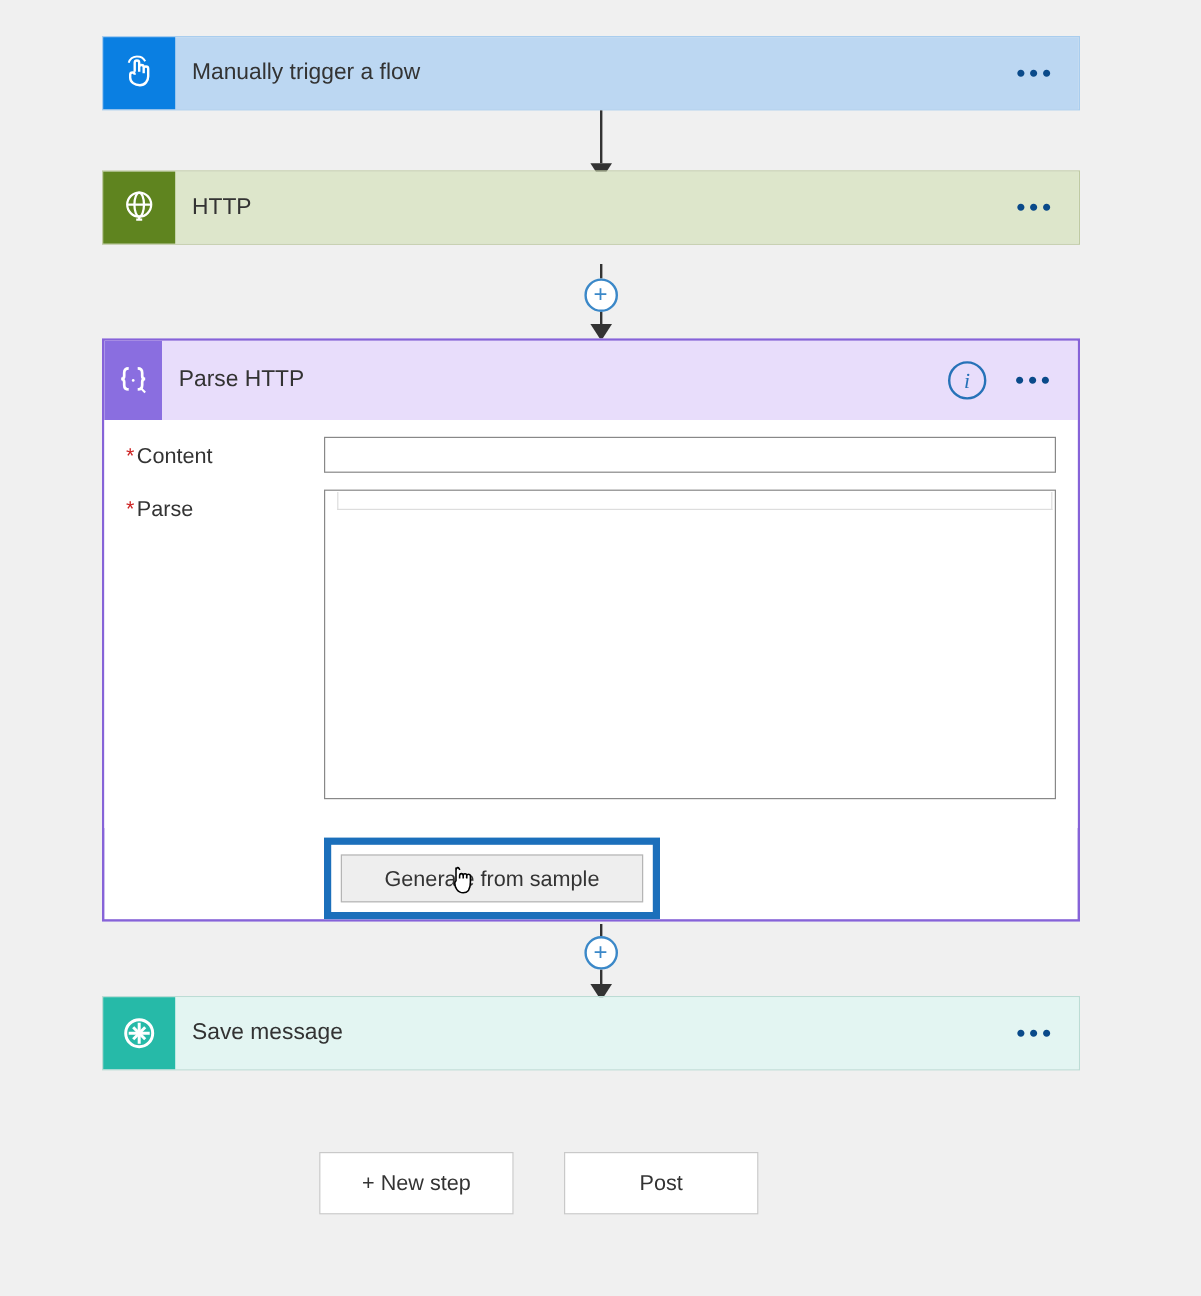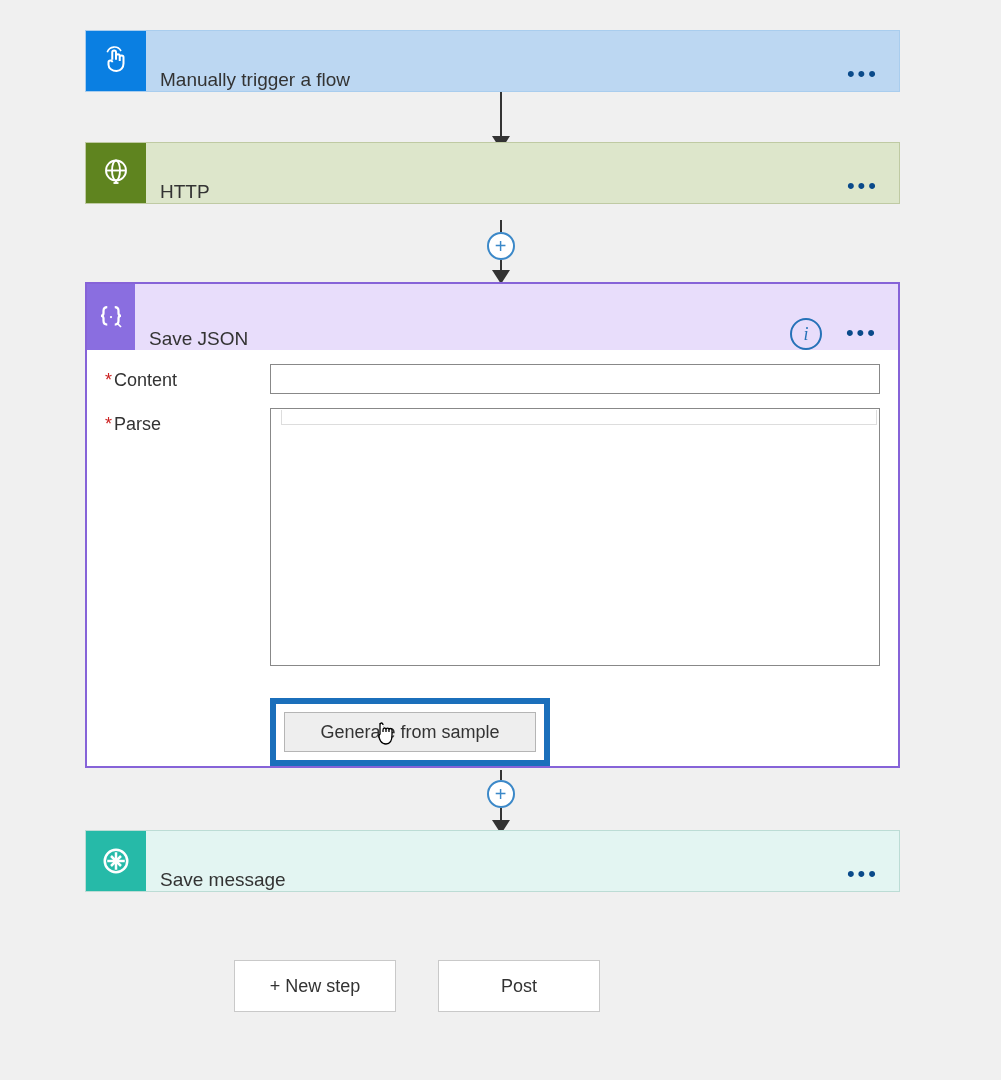--- a/index.html
+++ b/index.html
@@ -20,21 +20,21 @@
   .card {
     position: absolute;
     left: 85px;
     width: 815px;
     box-sizing: border-box;
     background: #fff;
   }
   .card-header {
     height: 60px;
     display: flex;
-    align-items: flex-end;
+    align-items: center;
     box-sizing: border-box;
     padding-right: 14px;
   }
   .icon-box {
     width: 60px;
     height: 60px;
     display: flex;
     align-items: center;
     justify-content: center;
     flex: 0 0 60px;
@@ -220,20 +220,21 @@
   }
   
   .bottom-buttons {
     position: absolute;
     top: 960px;
     left: 0;
     width: 834px;
     display: flex;
     justify-content: center;
     gap: 42px;
+    padding-left: 32px;
   }
   .bottom-btn {
     width: 162px;
     height: 52px;
     background: #fff;
     border: 1px solid #c9c9c9;
     font-size: 18px;
     color: #333;
     cursor: pointer;
     font-family: inherit;
@@ -297,21 +298,21 @@
   <div class="card card-parse" style="height:486px;">
     <div class="card-header">
       <div class="icon-box">
         <svg width="30" height="30" viewBox="0 0 24 24" fill="none" stroke="white" stroke-width="1.8">
           <path d="M9 4 c-2 0 -3 1 -3 3 v2 c0 1.2 -0.8 2 -2 2 c1.2 0 2 0.8 2 2 v2 c0 2 1 3 3 3"></path>
           <path d="M15 4 c2 0 3 1 3 3 v2 c0 1.2 0.8 2 2 2 c-1.2 0 -2 0.8 -2 2 v2 c0 2 -1 3 -3 3"></path>
           <circle cx="12" cy="12" r="0.9" fill="white" stroke="none"></circle>
           <path d="M17 17 l3 3" stroke-width="1.4"></path>
         </svg>
       </div>
-      <div class="title">Save JSON</div>
+      <div class="title">Parse HTTP</div>
       <div class="info-icon">i</div>
       <div class="more-dots">•••</div>
     </div>
     <div class="card-body">
       <div class="field-row">
         <div class="field-label">
           <span class="req">*</span><span>Content</span>
         </div>
         <input class="text-input" type="text" value="" style="">
       </div>

